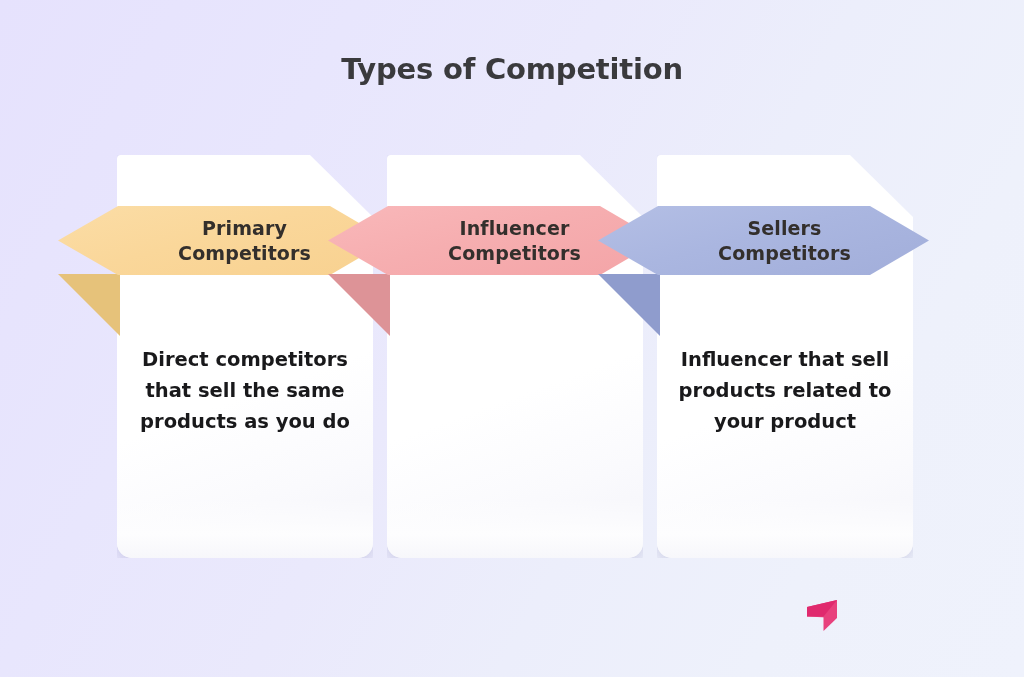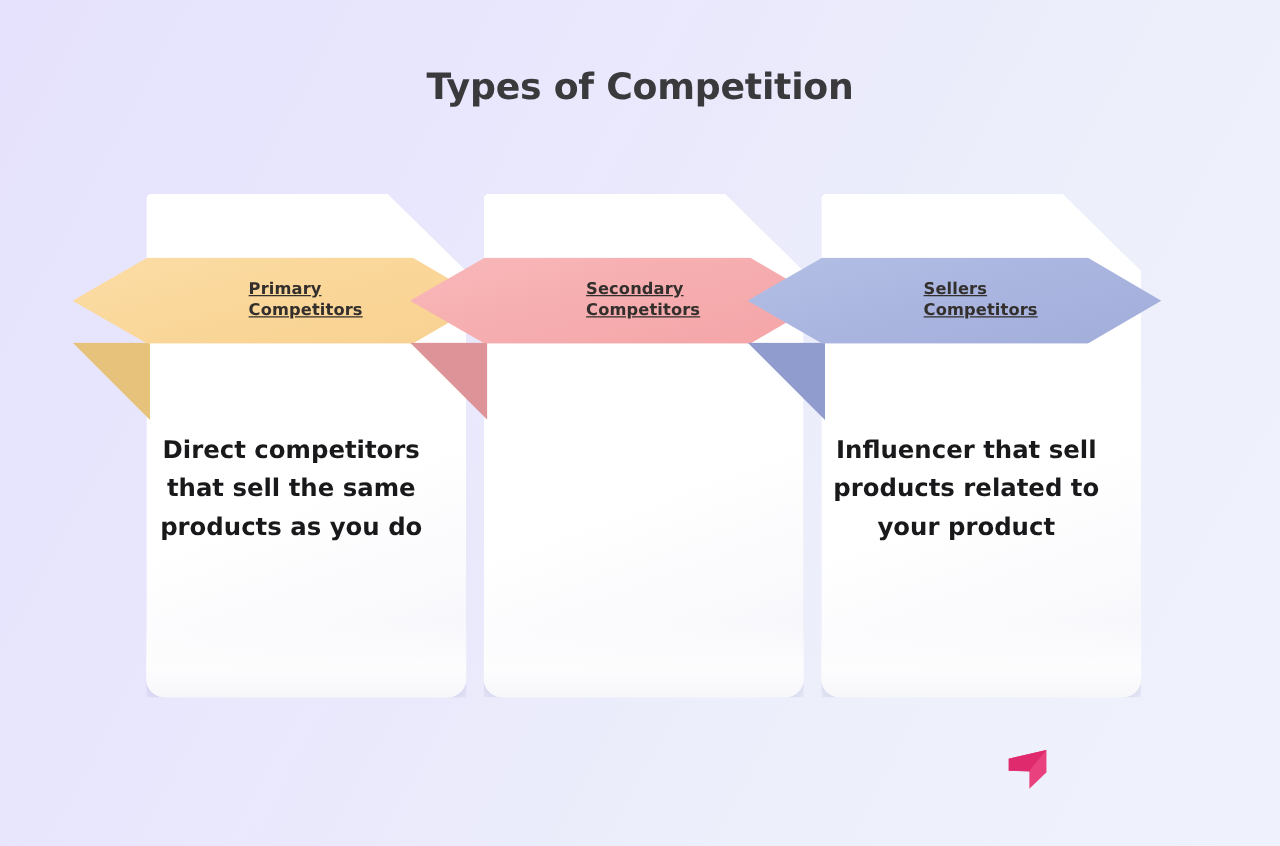--- a/index.html
+++ b/index.html
@@ -133,37 +133,36 @@
     background: linear-gradient(165deg, #fbdda6 0%, #fad79a 45%, #f8d190 100%);
   }
   .s1 .ribbon-band {
     background: linear-gradient(165deg, #f9b8ba 0%, #f6aeb0 45%, #f4a4a7 100%);
   }
   .s2 .ribbon-band {
     background: linear-gradient(165deg, #b4bfe5 0%, #aab6e0 45%, #a2aeda 100%);
   }
 
   .ribbon-label {
-    text-align: left;
-    font-size: 13px;
+    text-align: center;
+    font-size: 19px;
     font-weight: 700;
     line-height: 1.30;
     color: #332f2c;
     letter-spacing: 0.1px;
     padding-left: 42px;
     font-family: "DejaVu Sans", sans-serif;
-    text-decoration: underline;
   }
   .ribbon-label .l2 { display: block; }
 
   
   .card-body {
     position: absolute;
     top: 190px;
-    left: 2px;
+    left: 14px;
     width: 228px;
     text-align: center;
     font-size: 19.5px;
     font-weight: 700;
     line-height: 1.58;
     color: #19191b;
     font-family: "DejaVu Sans", sans-serif;
   }
 
   
@@ -225,21 +224,21 @@
       </div>
     </div>
 
     <div class="card-slot s1">
       <div class="card-panel"></div>
       <div class="card-round"></div>
       <div class="ribbon-wrap">
         <div class="ribbon-fold"></div>
         <div class="ribbon-band">
           <div class="ribbon-label">
-            <span>Secondary</span>
+            <span>Influencer</span>
             <span class="l2">Competitors</span>
           </div>
         </div>
       </div>
     </div>
 
     <div class="card-slot s2">
       <div class="card-panel"></div>
       <div class="card-round"></div>
       <div class="card-body">Influencer that sell products related to your product</div>

